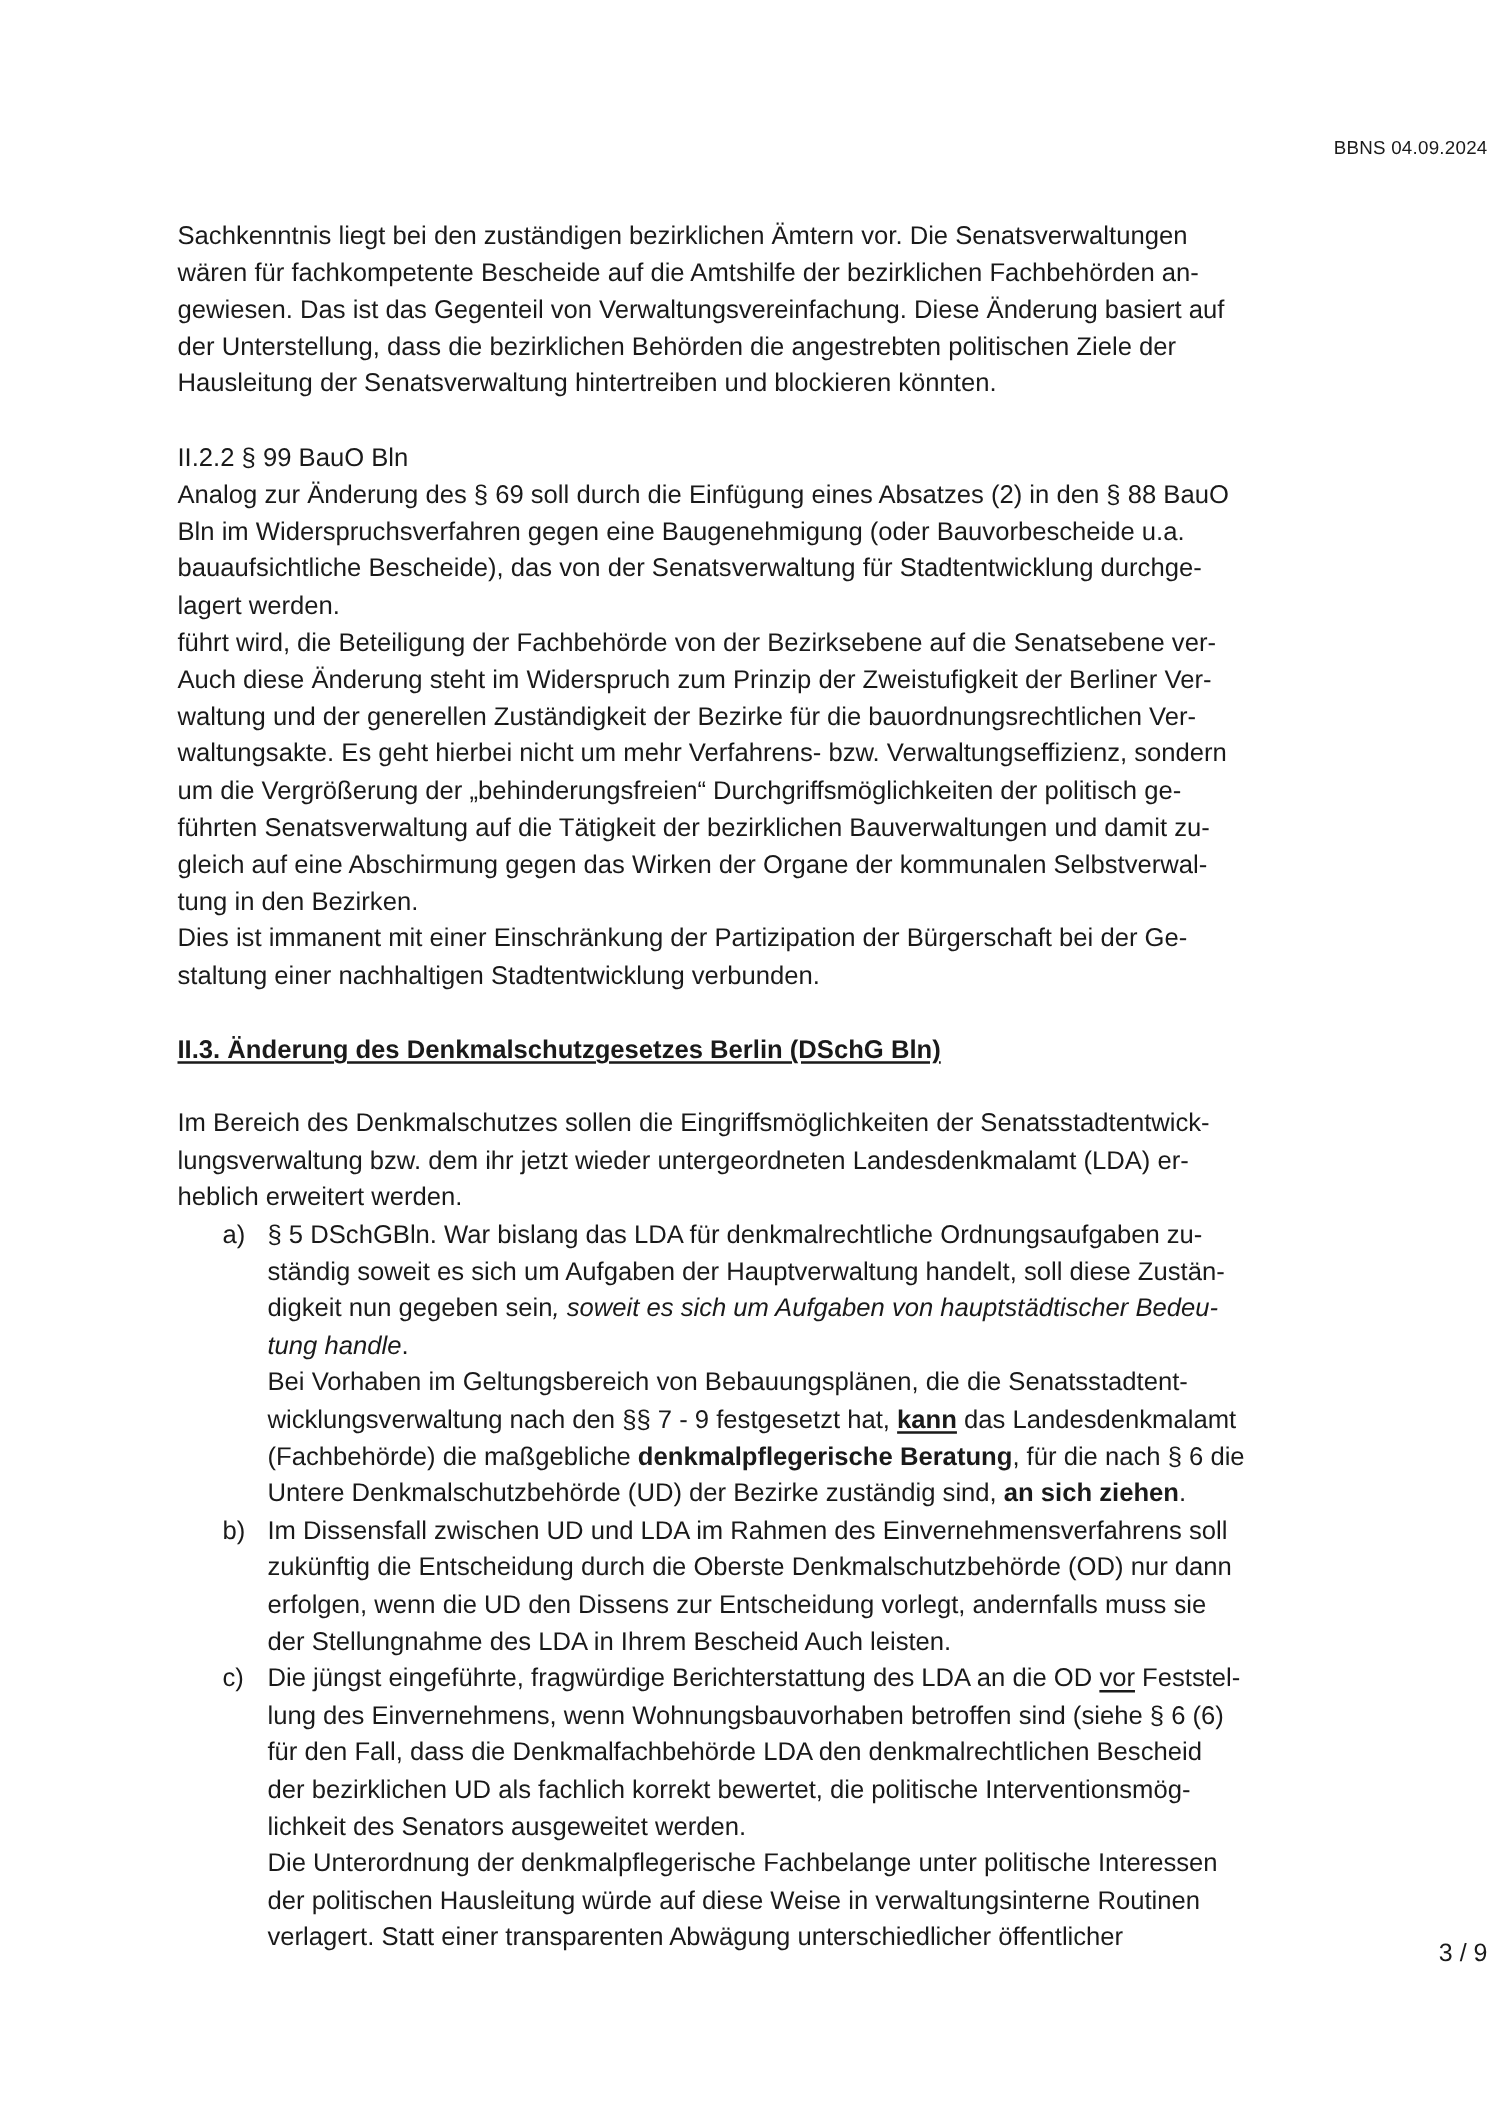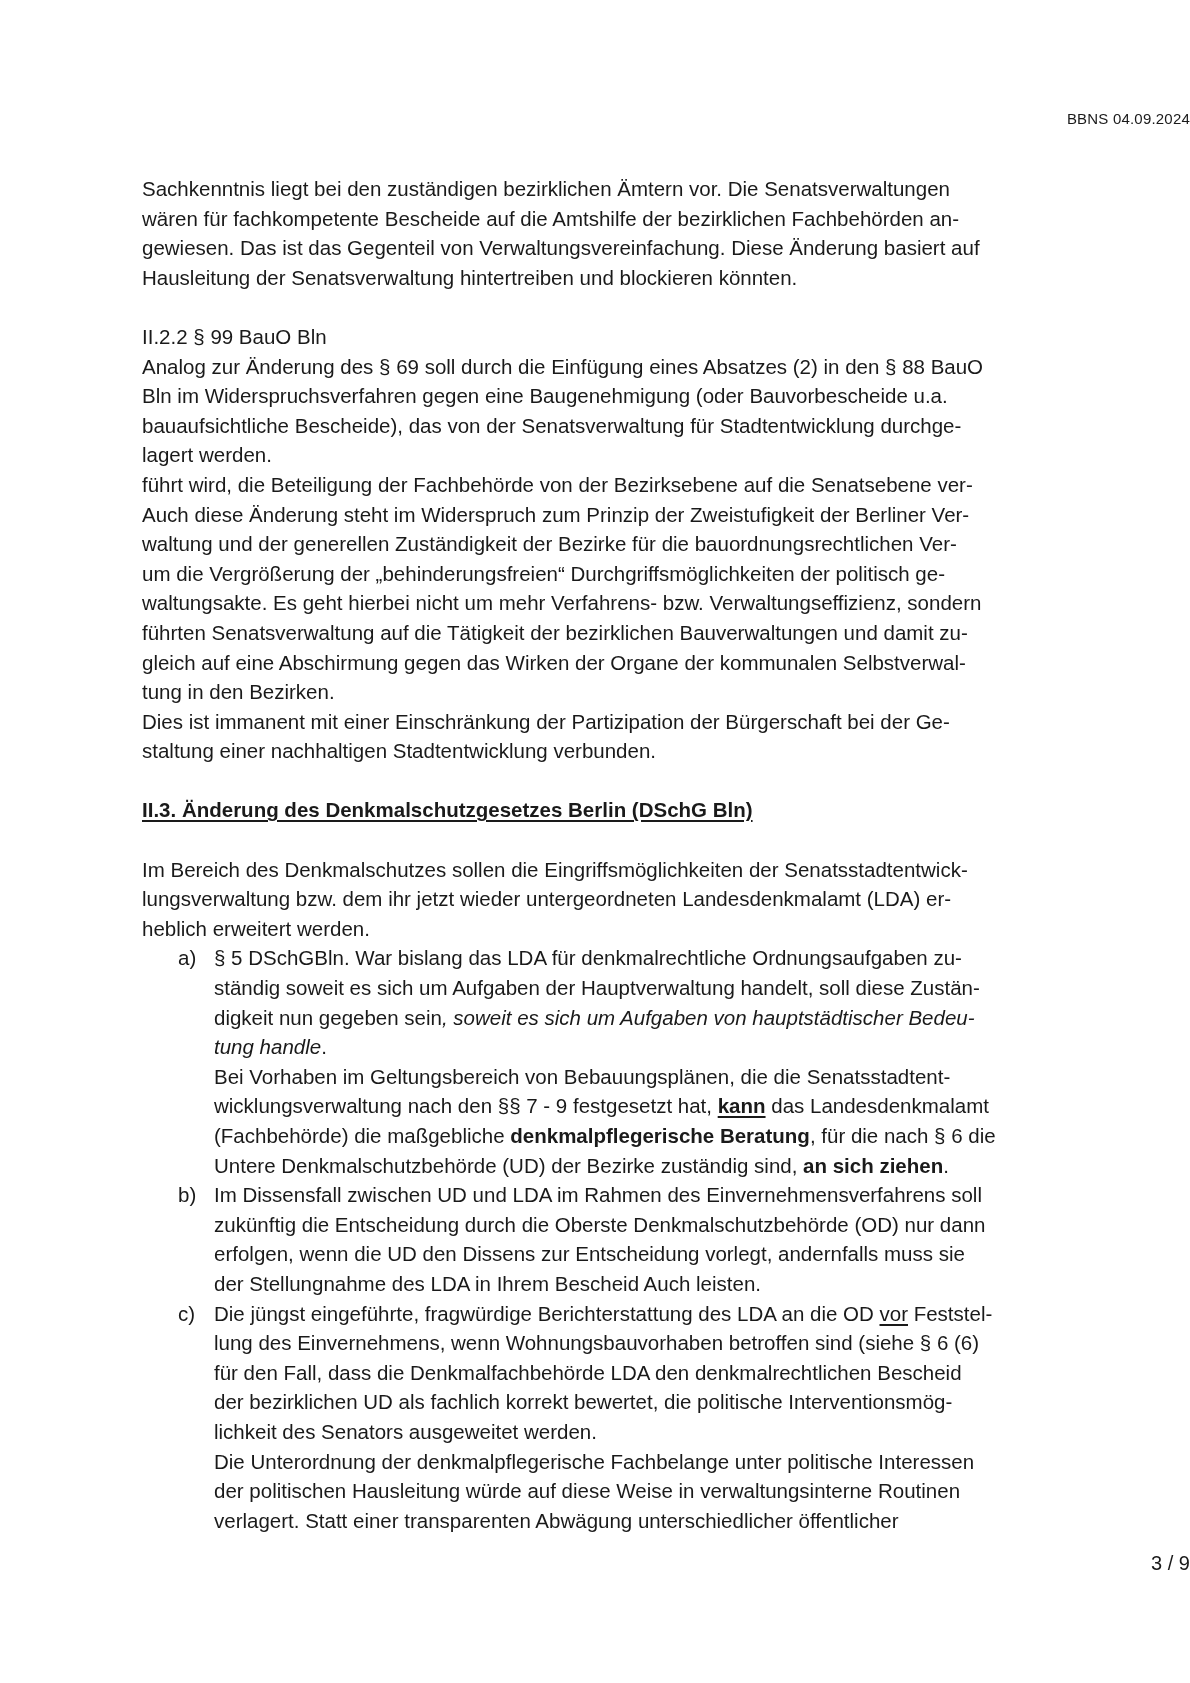--- a/index.html
+++ b/index.html
@@ -69,39 +69,40 @@
 <body>
 
 <div class="header">BBNS  04.09.2024</div>
 
 <div class="content">
 
   <div>
     <span class="line">Sachkenntnis liegt bei den zuständigen bezirklichen Ämtern vor. Die Senatsverwaltungen</span>
     <span class="line">wären für fachkompetente Bescheide auf die Amtshilfe der bezirklichen Fachbehörden an-</span>
     <span class="line">gewiesen. Das ist das Gegenteil von Verwaltungsvereinfachung. Diese Änderung basiert auf</span>
+    <span class="line">der Unterstellung, dass die bezirklichen Behörden die angestrebten politischen Ziele der</span>
     <span class="line">Hausleitung der Senatsverwaltung hintertreiben und blockieren könnten.</span>
   </div>
 
   <div class="blank"></div>
 
   <div>
     <span class="line">II.2.2 § 99 BauO Bln</span>
     <div>
       <span class="line">Analog zur Änderung des § 69 soll durch die Einfügung eines Absatzes (2) in den § 88 BauO</span>
       <span class="line">Bln im Widerspruchsverfahren gegen eine Baugenehmigung (oder Bauvorbescheide u.a.</span>
       <span class="line">bauaufsichtliche Bescheide), das von der Senatsverwaltung für Stadtentwicklung durchge-</span>
       <span class="line">lagert werden.</span>
       <span class="line">führt wird, die Beteiligung der Fachbehörde von der Bezirksebene auf die Senatsebene ver-</span>
     </div>
     <div>
       <span class="line">Auch diese Änderung steht im Widerspruch zum Prinzip der Zweistufigkeit der Berliner Ver-</span>
       <span class="line">waltung und der generellen Zuständigkeit der Bezirke für die bauordnungsrechtlichen Ver-</span>
+      <span class="line">waltungsakte. Es geht hierbei nicht um mehr Verfahrens- bzw. Verwaltungseffizienz, sondern</span>
       <span class="line">um die Vergrößerung der „behinderungsfreien“ Durchgriffsmöglichkeiten der politisch ge-</span>
-      <span class="line">waltungsakte. Es geht hierbei nicht um mehr Verfahrens- bzw. Verwaltungseffizienz, sondern</span>
       <span class="line">führten Senatsverwaltung auf die Tätigkeit der bezirklichen Bauverwaltungen und damit zu-</span>
       <span class="line">gleich auf eine Abschirmung gegen das Wirken der Organe der kommunalen Selbstverwal-</span>
       <span class="line">tung in den Bezirken.</span>
     </div>
     <div>
       <span class="line">Dies ist immanent mit einer Einschränkung der Partizipation der Bürgerschaft bei der Ge-</span>
       <span class="line">staltung einer nachhaltigen Stadtentwicklung verbunden.</span>
     </div>
   </div>
 

